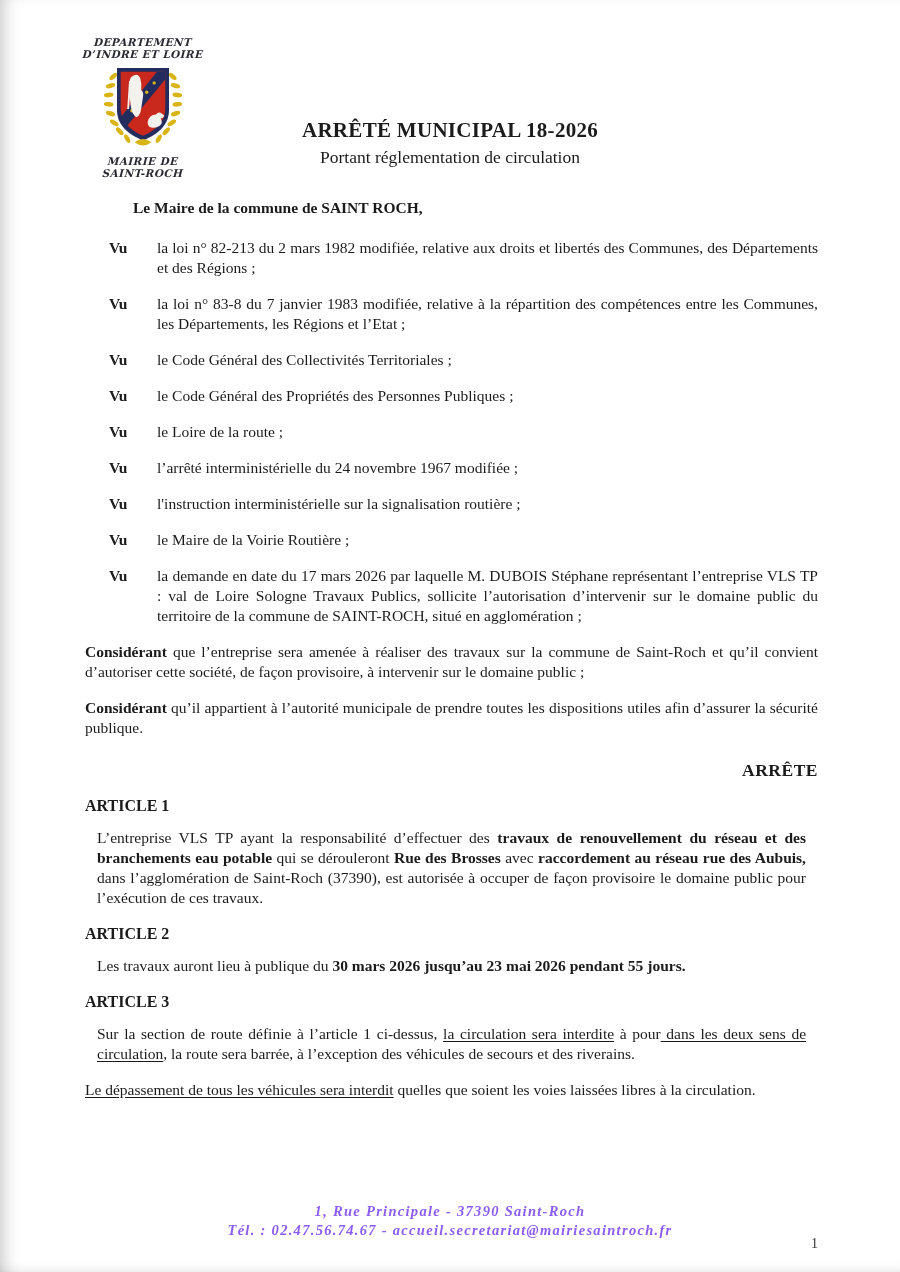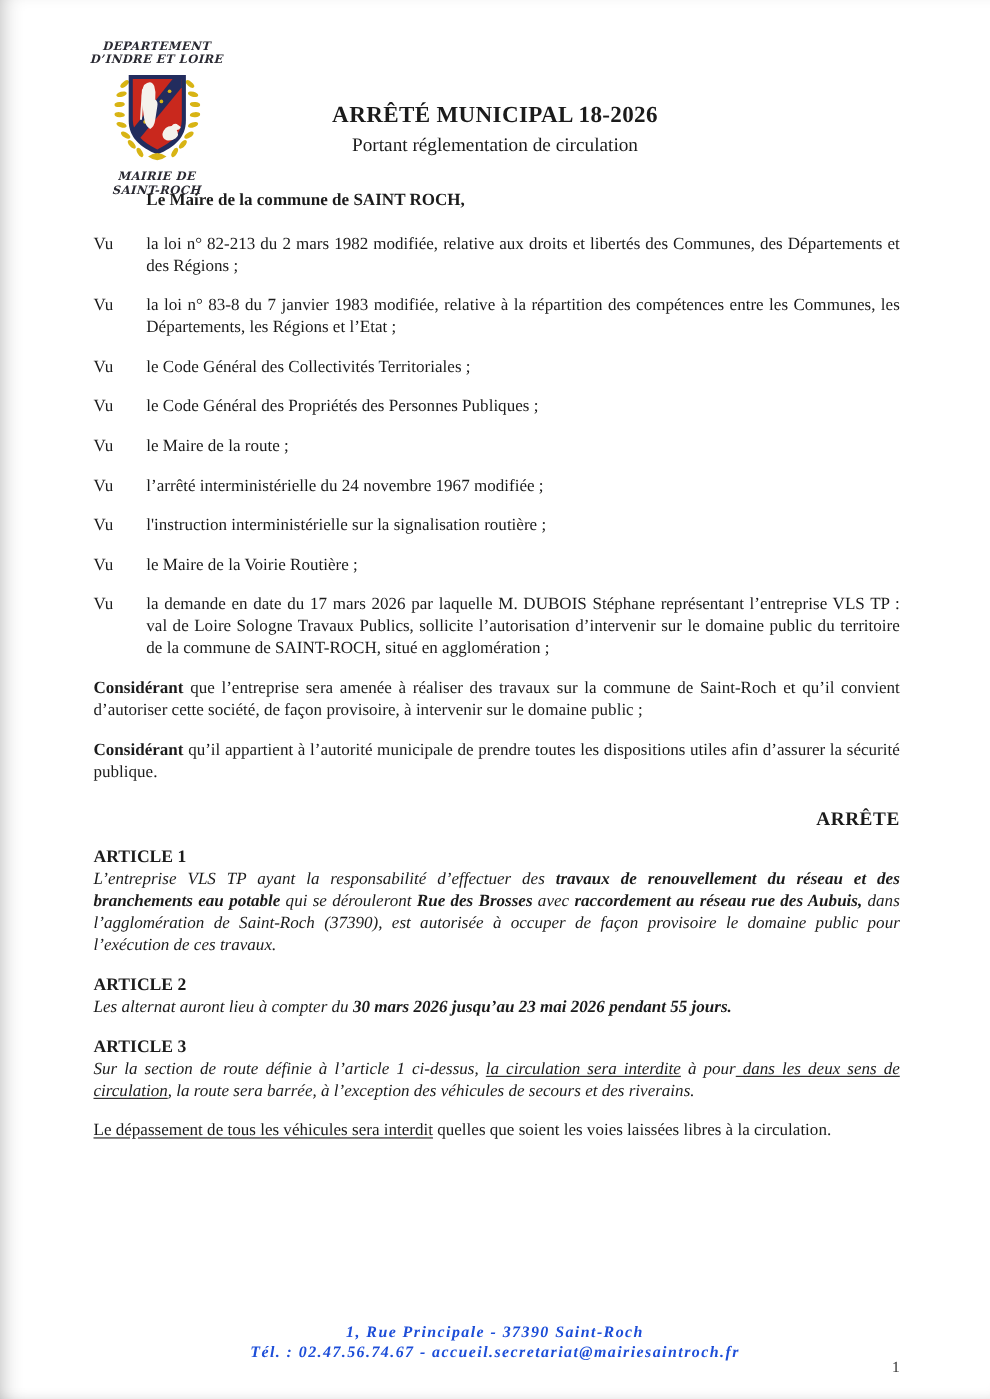--- a/index.html
+++ b/index.html
@@ -19,53 +19,53 @@
   }
   .blackletter {
     font-family:"DejaVu Serif", serif;
     font-style:italic; font-weight:700;
     font-size:10.5px; letter-spacing:0.4px;
     color:#2a2a33;
     transform:skewX(-4deg);
   }
   .coat svg { display:block; margin:3px auto 2px; }
 
-  .title-block { padding-top:92px; text-align:center; }
+  .title-block { padding-top:118px; text-align:center; }
   .doc-title { font-size:21px; font-weight:700; letter-spacing:0.3px; }
   .doc-subtitle { font-size:17.5px; margin-top:4px; }
 
   
   .content {
     margin:30px 82px 0 85px;
     font-size:15.5px; line-height:20px;
     text-align:justify;
   }
   .intro { margin:0 0 20px 48px; font-weight:700; }
   .vu-row { display:flex; margin-bottom:16px; }
-  .vu-label { width:48px; flex:none; font-weight:400; }
+  .vu-label { width:48px; flex:none; font-weight:700;margin-left:24px; }
   .vu-text { flex:1; text-align:justify; margin:0; }
   .considerant { margin:0 0 16px 0; }
   .arrete-heading {
     text-align:right; font-weight:700; font-size:17.5px;
     letter-spacing:0.5px; margin:22px 0 16px;
   }
   .article { margin-bottom:16px; }
   .article-heading { font-size:16px; font-weight:700; margin:0; }
-  .article-body { margin:0;font-style:italic; }
+  .article-body { margin:12px; }
   .closing { margin:16px 0 0 0; }
 
   .b { font-weight:700; }
   .u { text-decoration:underline; text-underline-offset:2px; }
 
   
   .footer {
     position:absolute; left:0; right:0; bottom:32px;
     text-align:center; font-weight:700; font-style:italic;
     font-size:14.5px; line-height:19px; letter-spacing:1.3px;
-    color:#1d4ed8;
+    color:#8b5cf6;
   }
   .page-number {
     position:absolute; right:82px; bottom:20px;
     font-size:14px; color:#333;
   }
 </style>
 </head>
 <body>
 
 <div class="page">
@@ -139,21 +139,21 @@
     <div class="vu-row">
       <span class="vu-label">Vu</span>
       <p class="vu-text"><span>le Code Général des Collectivités Territoriales ;</span></p>
     </div>
     <div class="vu-row">
       <span class="vu-label">Vu</span>
       <p class="vu-text"><span>le Code Général des Propriétés des Personnes Publiques ;</span></p>
     </div>
     <div class="vu-row">
       <span class="vu-label">Vu</span>
-      <p class="vu-text"><span>le Maire de la route ;</span></p>
+      <p class="vu-text"><span>le Loire de la route ;</span></p>
     </div>
     <div class="vu-row">
       <span class="vu-label">Vu</span>
       <p class="vu-text"><span>l’arrêté interministérielle du 24 novembre 1967 modifiée ;</span></p>
     </div>
     <div class="vu-row">
       <span class="vu-label">Vu</span>
       <p class="vu-text"><span>l'instruction interministérielle sur la signalisation routière ;</span></p>
     </div>
     <div class="vu-row">
@@ -169,21 +169,21 @@
     <p class="considerant"><span class="b">Considérant</span><span> qu’il appartient à l’autorité municipale de prendre toutes les dispositions utiles afin d’assurer la sécurité publique.</span></p>
 
     <div class="arrete-heading">ARRÊTE</div>
 
     <div class="article">
       <h2 class="article-heading">ARTICLE 1</h2>
       <p class="article-body"><span>L’entreprise VLS TP ayant la responsabilité d’effectuer des </span><span class="b">travaux de renouvellement du réseau et des branchements eau potable</span><span> qui se dérouleront </span><span class="b">Rue des Brosses</span><span> avec </span><span class="b">raccordement au réseau rue des Aubuis,</span><span> dans l’agglomération de Saint-Roch (37390), est autorisée à occuper de façon provisoire le domaine public pour l’exécution de ces travaux.</span></p>
     </div>
     <div class="article">
       <h2 class="article-heading">ARTICLE 2</h2>
-      <p class="article-body"><span>Les alternat auront lieu à compter du </span><span class="b">30 mars 2026 jusqu’au 23 mai 2026 pendant 55 jours.</span></p>
+      <p class="article-body"><span>Les travaux auront lieu à publique du </span><span class="b">30 mars 2026 jusqu’au 23 mai 2026 pendant 55 jours.</span></p>
     </div>
     <div class="article">
       <h2 class="article-heading">ARTICLE 3</h2>
       <p class="article-body"><span>Sur la section de route définie à l’article 1 ci-dessus, </span><span class="u">la circulation sera interdite</span><span> à pour</span><span class="u"> dans les deux sens de circulation</span><span>, la route sera barrée, à l’exception des véhicules de secours et des riverains.</span></p>
     </div>
 
     <p class="closing"><span class="u">Le dépassement de tous les véhicules sera interdit</span><span> quelles que soient les voies laissées libres à la circulation.</span></p>
   </div>
 
   <div class="footer">

